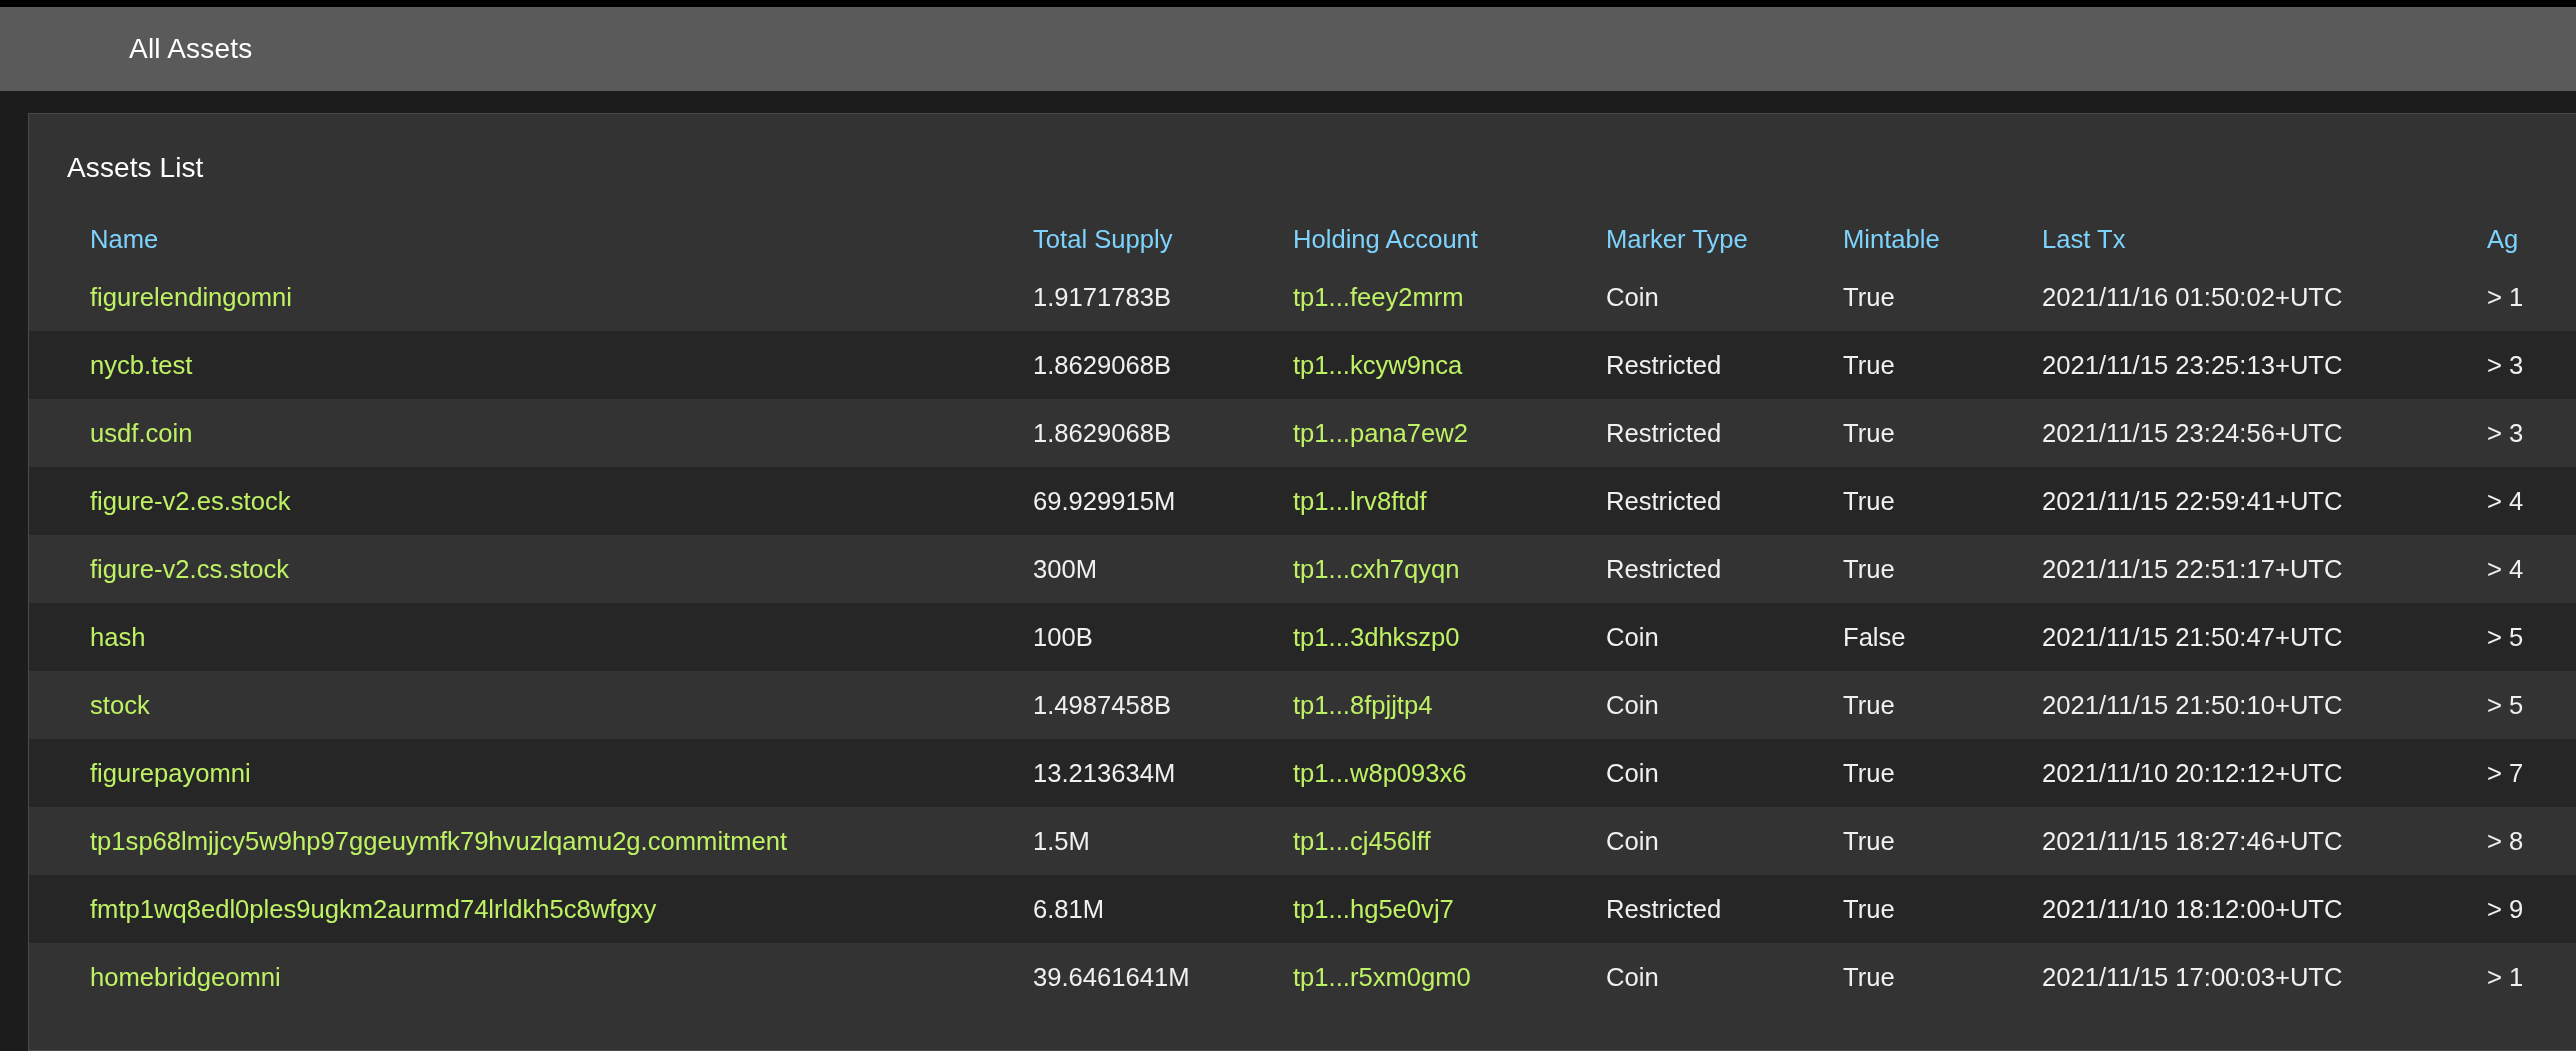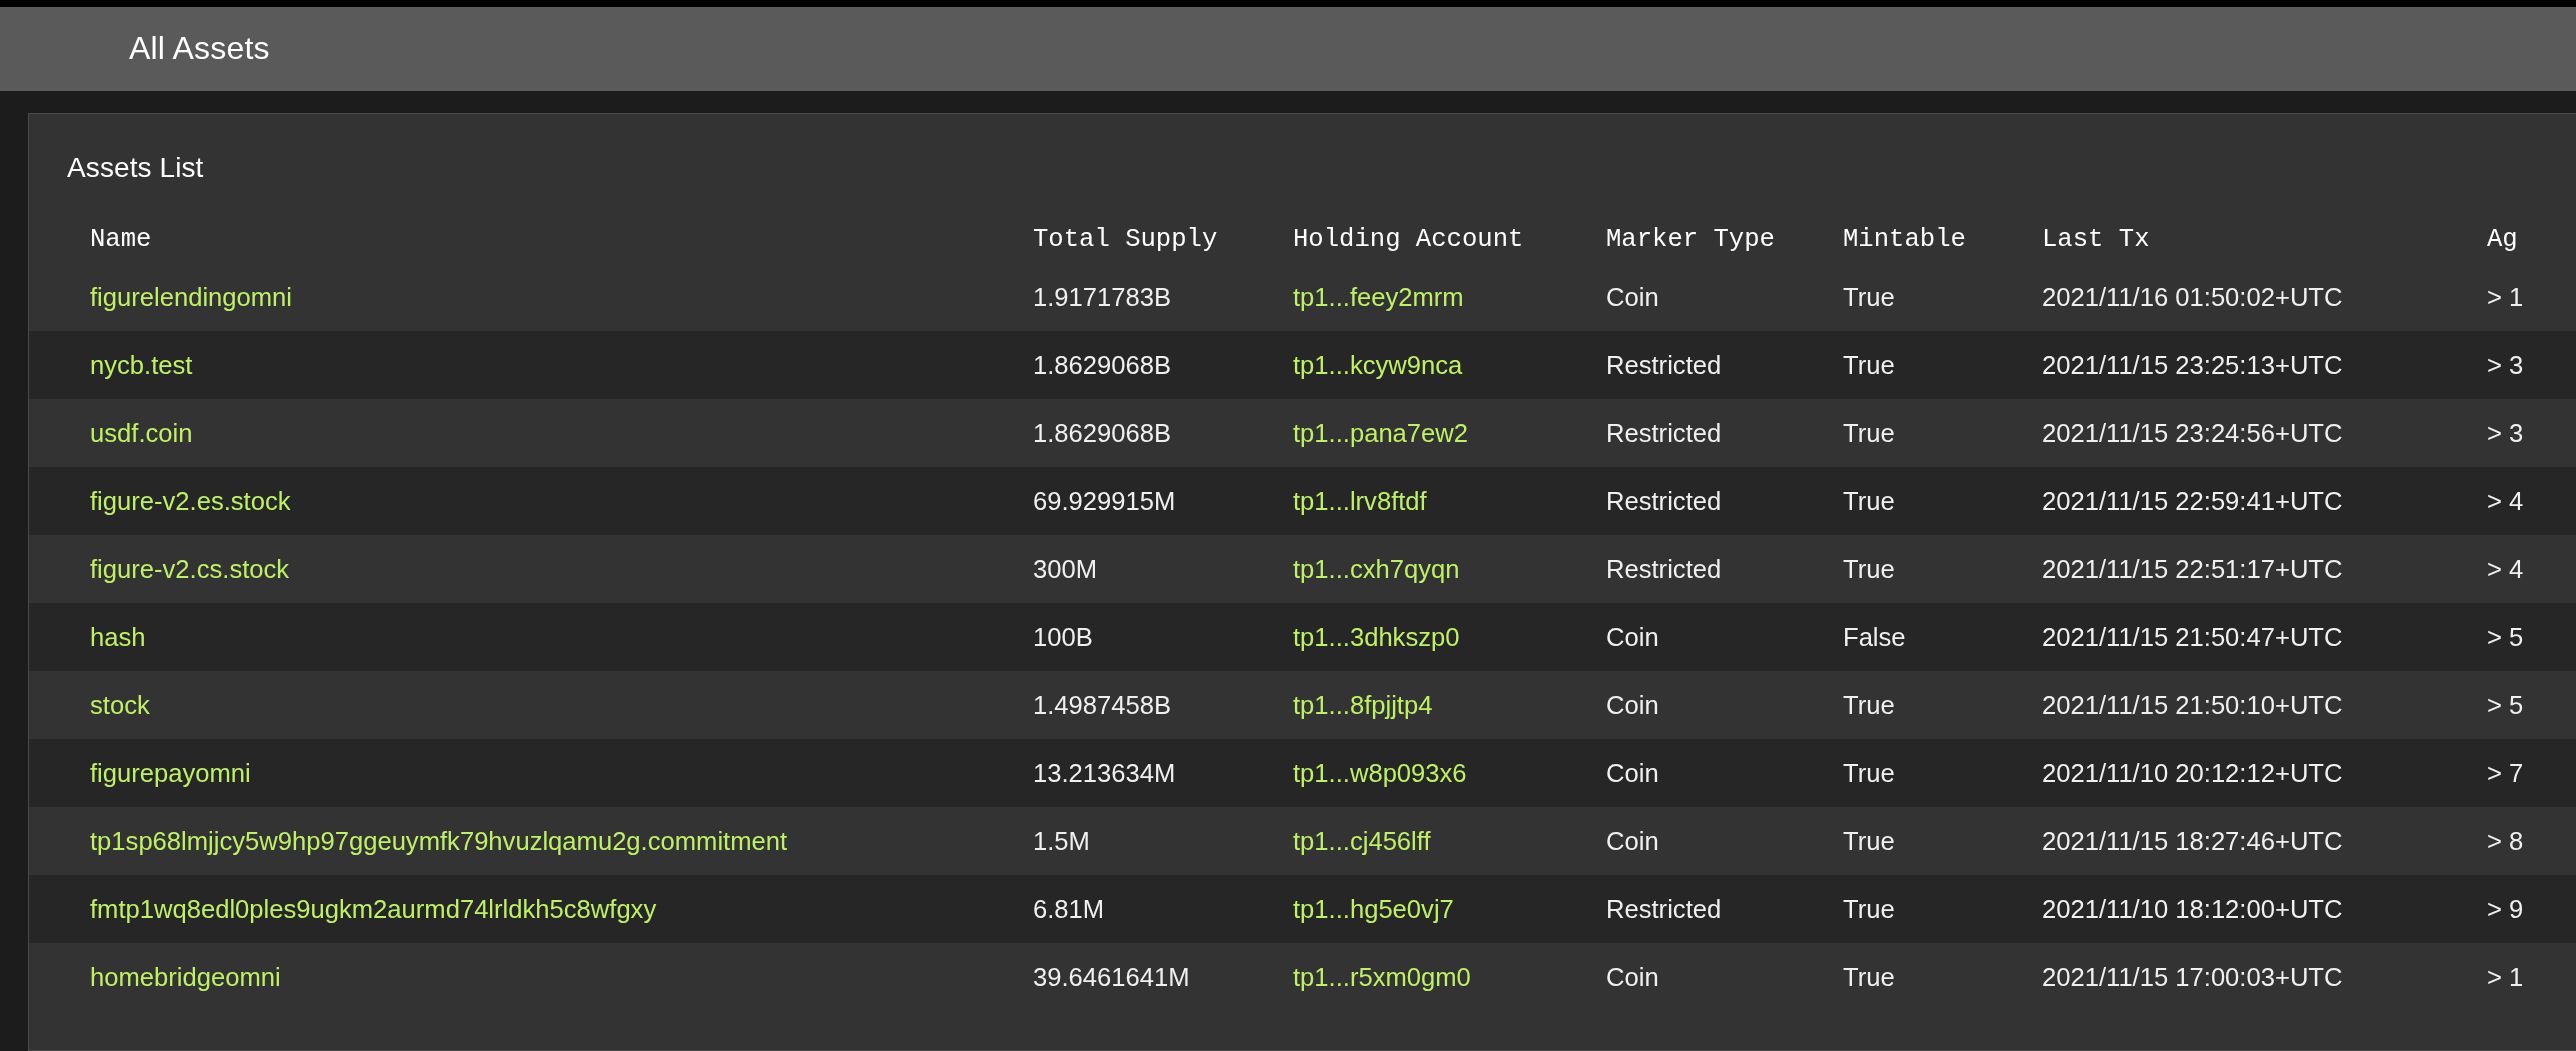--- a/index.html
+++ b/index.html
@@ -26,21 +26,21 @@
   .app-bar {
     height: 84px;
     background: #5a5a5a;
     display: flex;
     align-items: center;
     padding-left: 129px;
     width: 100%;
   }
   .app-bar-title {
     color: #ffffff;
-    font-size: 32px;
+    font-size: 28px;
     font-weight: 400;
     letter-spacing: 0.2px;
     white-space: nowrap;
   }
 
   
   .page-body {
     background: #1c1c1c;
     padding: 22px 0 0 28px;
     height: calc(1051px - 91px);
@@ -82,25 +82,24 @@
     text-align: left;
     font-size: 25.6px;
     font-weight: 400;
     padding: 0;
     height: 68px;
     vertical-align: middle;
     white-space: nowrap;
     overflow: visible;
   }
   table.assets th {
-    color: #ffffff;
+    color: #7dd3fc;
     height: 55px;
     padding-bottom: 9.5px;
     vertical-align: bottom;
-    font-family: Liberation Mono, monospace;
   }
   table.assets td { color: #f0f0f0; }
 
   
   .col-name      { width: 1004px; padding-left: 61px !important; }
   .col-supply    { width: 260px; }
   .col-holding   { width: 313px; }
   .col-marker    { width: 237px; }
   .col-mintable  { width: 199px; }
   .col-lasttx    { width: 445px; }

